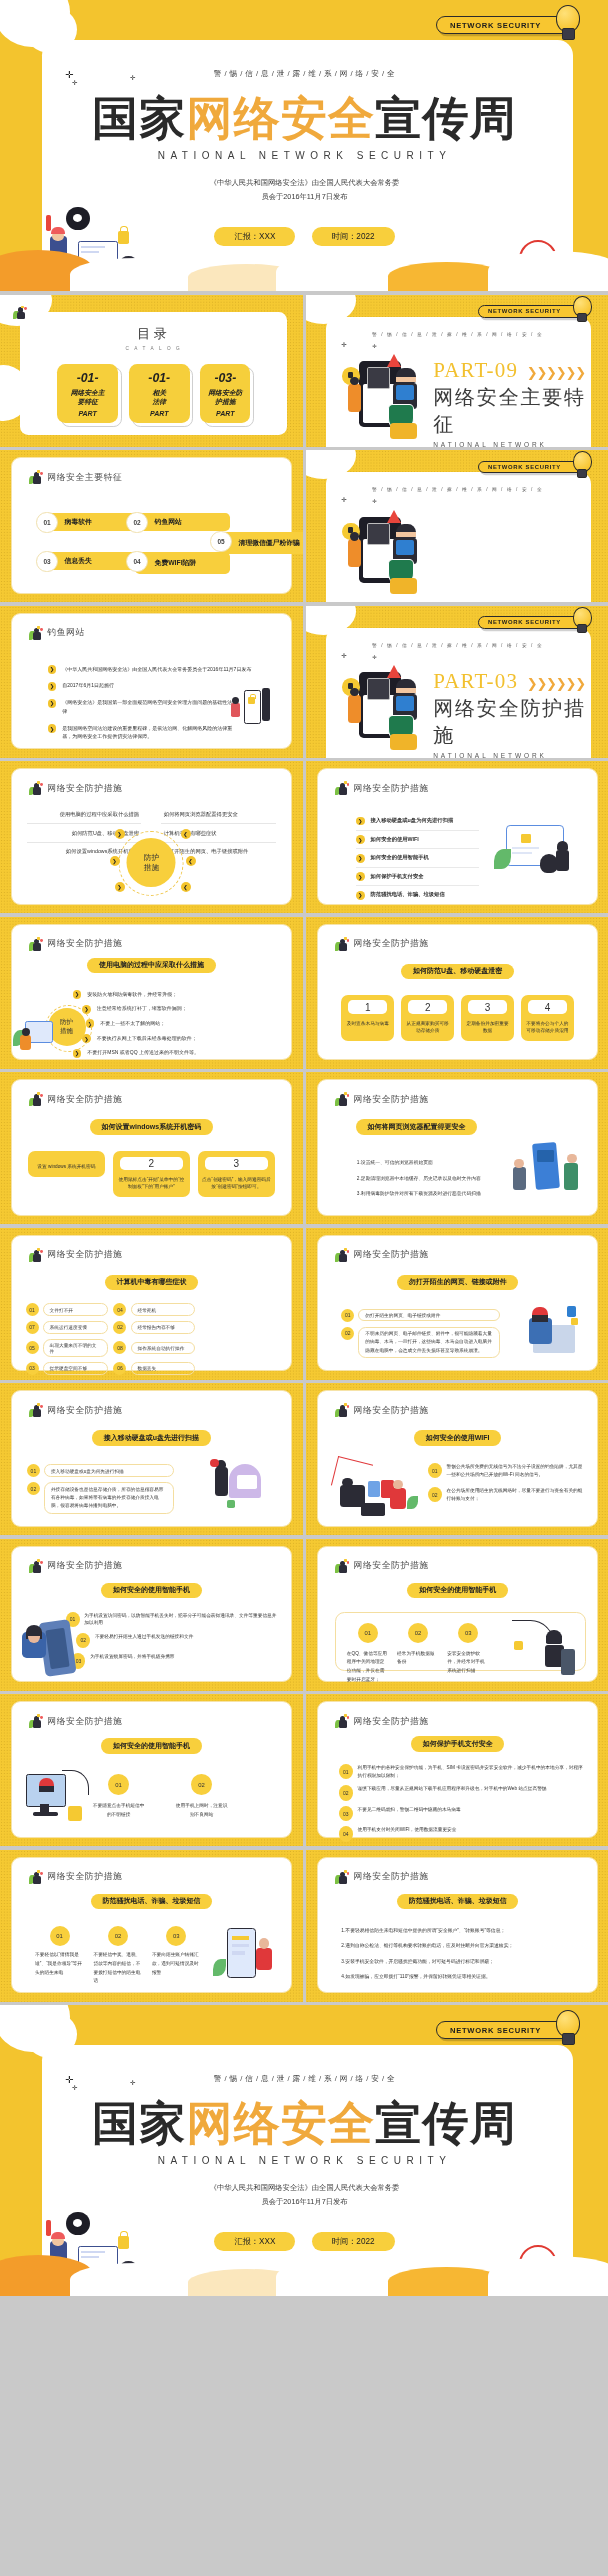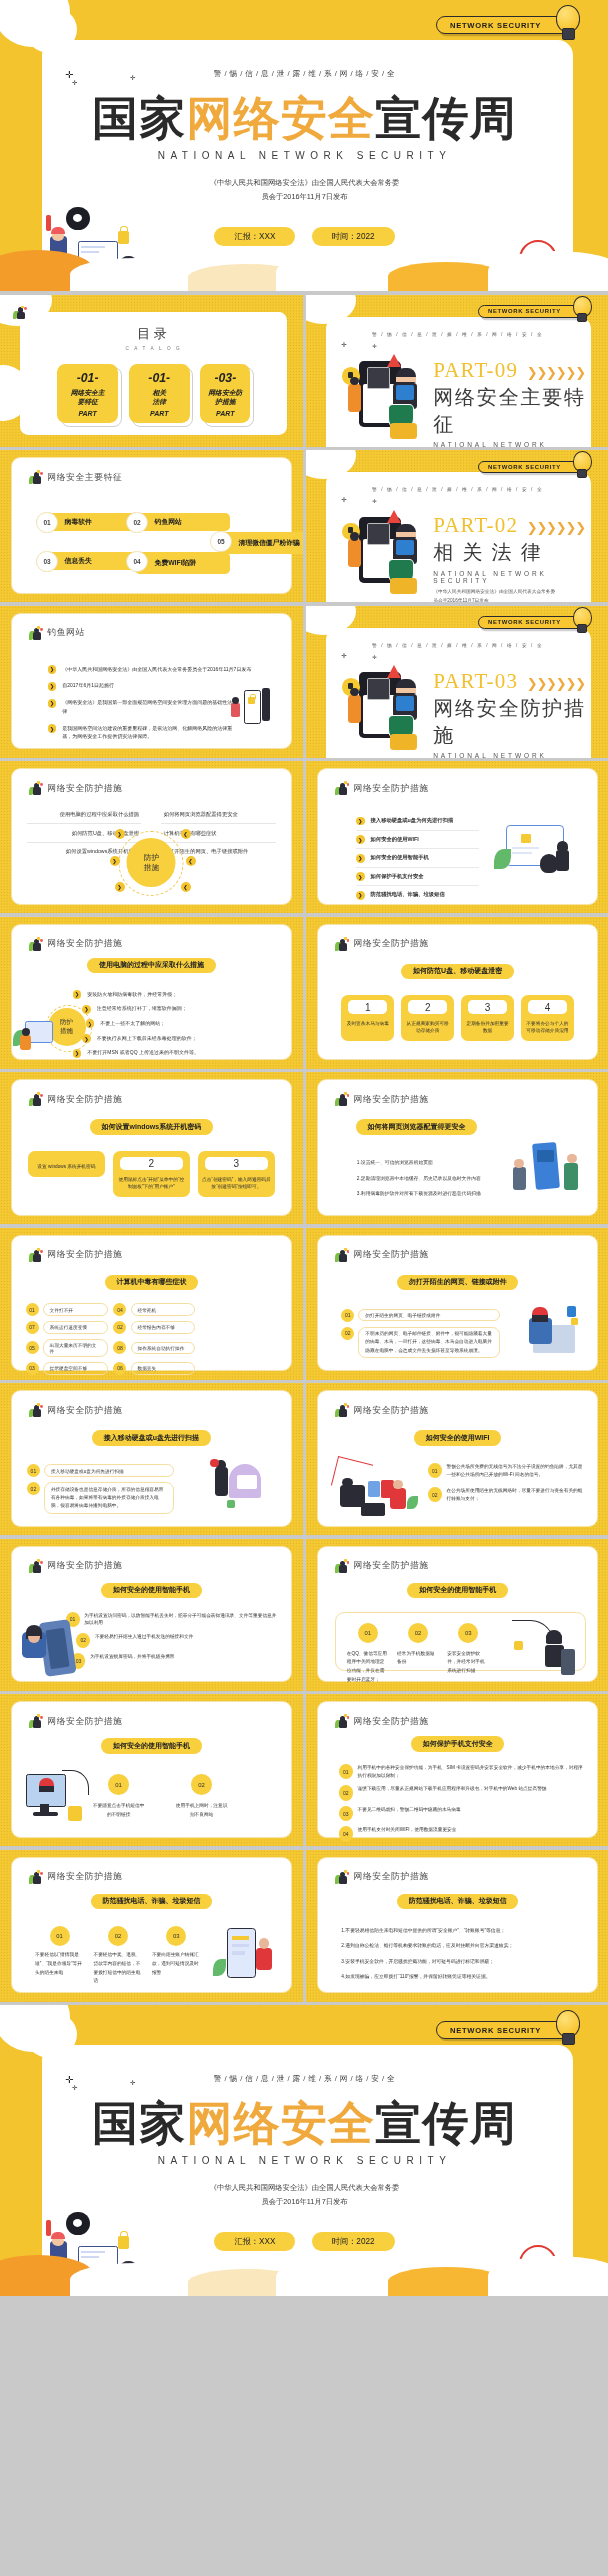--- a/index.html
+++ b/index.html
@@ -344,32 +344,20 @@
         <div style="position:absolute;left:5.9px;top:15.3px;width:5.3px;height:5.9px;background:#2a2a2a;border-radius:1.2px;"></div>
         <div style="position:absolute;left:5.9px;top:27px;width:13px;height:28px;background:#ee8d2a;border-radius:3.5px;"></div>
         <div style="position:absolute;left:7.6px;top:20px;width:9.4px;height:8.8px;border-radius:50%;background:#2b2b35;"></div>
         <div class="thief-h" style="left:54px;top:11.7px;"></div>
         <div class="thief-m" style="left:54px;top:20px;"></div>
         <div style="position:absolute;left:51px;top:26px;width:23.5px;height:26px;background:#2b2b35;border-radius:3.5px;"></div>
         <div style="position:absolute;left:54px;top:28px;width:17.6px;height:15.3px;background:#2f7fd0;border-radius:1.8px;"></div>
         <div class="shield" style="left:46px;top:47px;"></div>
         <div class="coins" style="left:48px;top:66px;"></div>
       </div>
-      <div style="position:absolute;left:127px;top:63px;right:15.3px;">
-        <div>
-          <span class="part-no">PART-02</span>
-          <span class="part-arrows">❯❯❯❯❯❯</span>
-        </div>
-        <div class="part-cn">相 关 法 律</div>
-        <div class="part-en">NATIONAL NETWORK SECURITY</div>
-        <div class="part-law">
-          <div>《中华人民共和国网络安全法》由全国人民代表大会常务委</div>
-          <div>员会于2016年11月7日发布</div>
-        </div>
-      </div>
     </div>
   </div>
 
   <div class="halfrow" style="margin-top:3.5px;">
     <div class="slide half dotbg cs">
       <div class="inner">
         <div class="sl-head">
           <div class="mini-person">
             <div class="mp-grass"></div>
               <div class="mp-body"></div>

